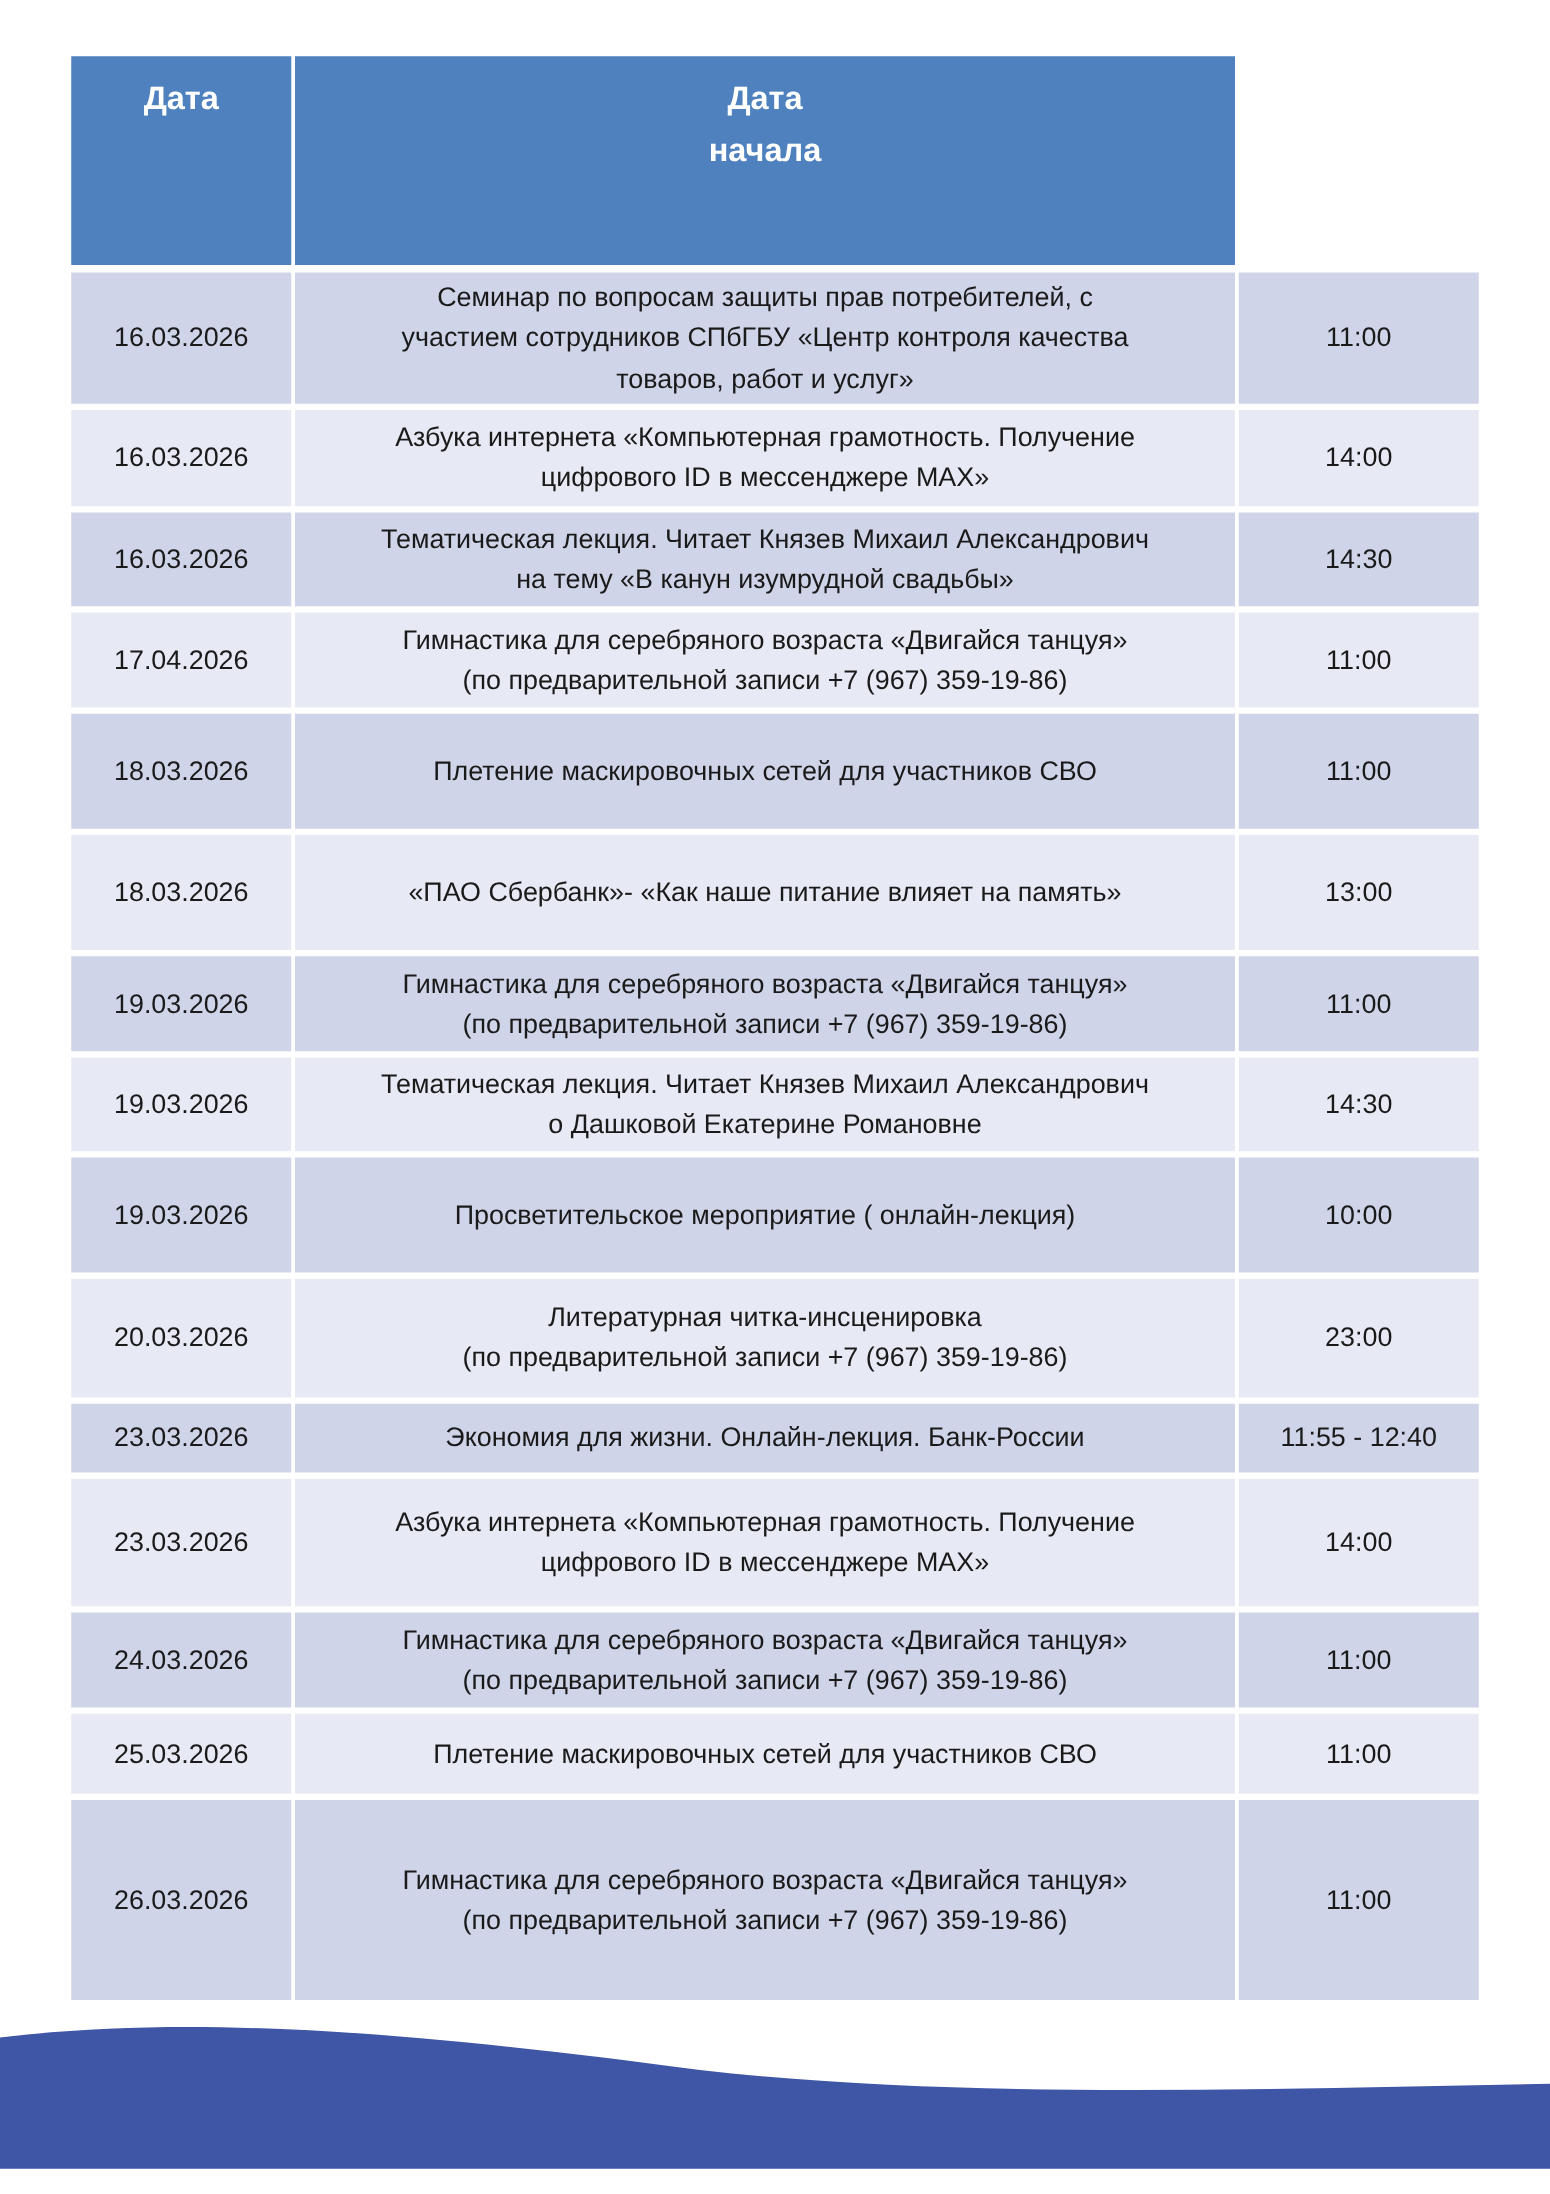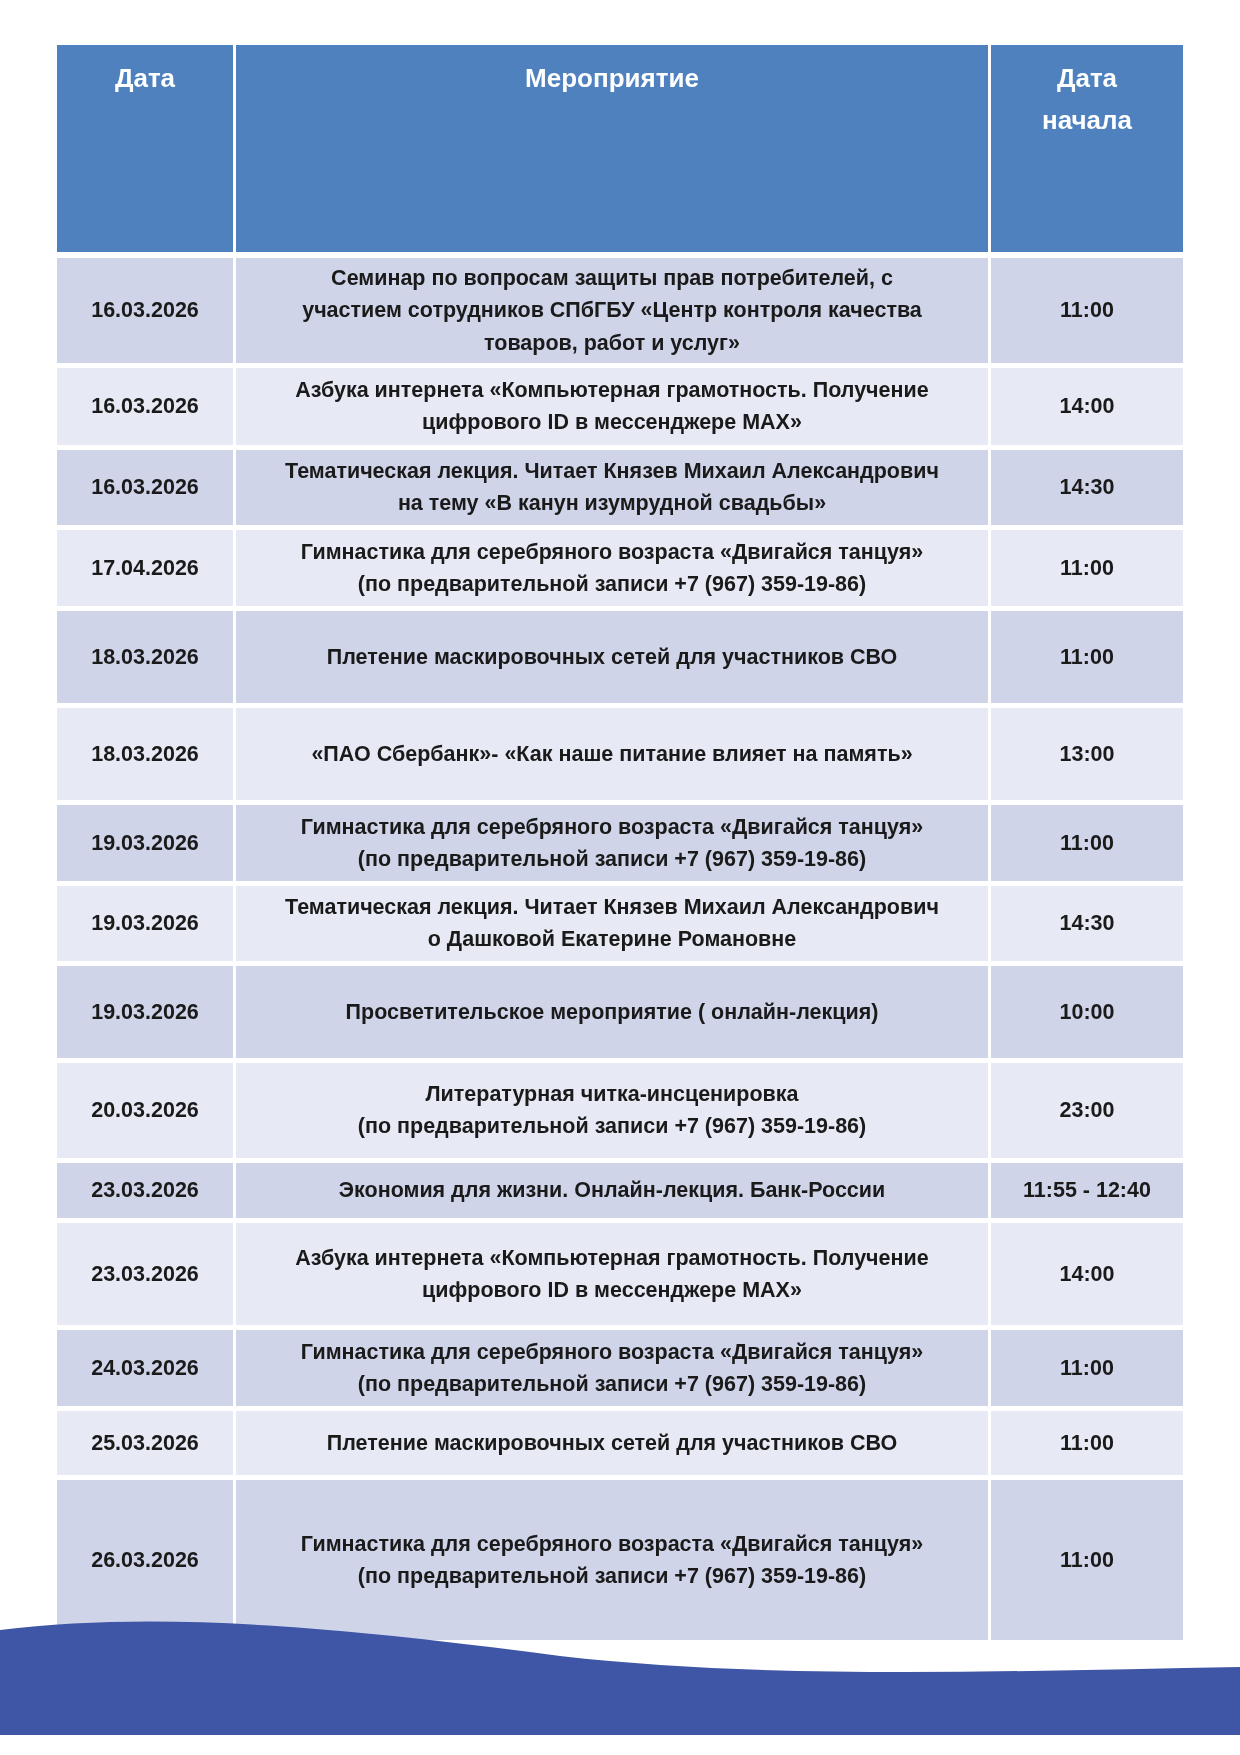--- a/index.html
+++ b/index.html
@@ -28,31 +28,30 @@
     grid-template-columns:176px 752px 192px;
     column-gap:3px;
     margin-bottom:5px;
   }
   .trow > div{
     display:flex;align-items:center;justify-content:center;
     text-align:center;
     font-size:21.5px;line-height:1.5;
     padding:4px 10px;
     white-space:pre-line;
-    font-weight:bold;
   }
   
   .head{margin-bottom:6px;}
   .head > div{
     background:var(--header-bg);
     color:var(--header-text);
     font-weight:bold;font-size:26px;line-height:1.62;
     align-items:flex-start;
     padding-top:12px;
-    height:207px;
+    height:167px;
     white-space:normal;
   }
   .head .time-head-label{display:inline-block;max-width:120px;}
   
   .trow.dark > div{background:var(--row-dark);}
   .trow.light > div{background:var(--row-light);}
   
   .r1  > div{min-height:103px;}
   .r2  > div{min-height:77px;}
   .r3  > div{min-height:75px;}
@@ -74,23 +73,20 @@
   }
   .footer svg{display:block;width:1240px;height:145px;}
 </style>
 </head>
 <body>
 
 <div class="table">
   <div class="trow head">
     <div>
       <span>Дата</span>
-    </div>
-    <div>
-      <span>Мероприятие</span>
     </div>
     <div>
       <span class="time-head-label">Дата начала</span>
     </div>
   </div>
   <div>
       <div class="trow dark r1">
     <div>16.03.2026</div>
     <div>Семинар по вопросам защиты прав потребителей, с
 участием сотрудников СПбГБУ «Центр контроля качества

